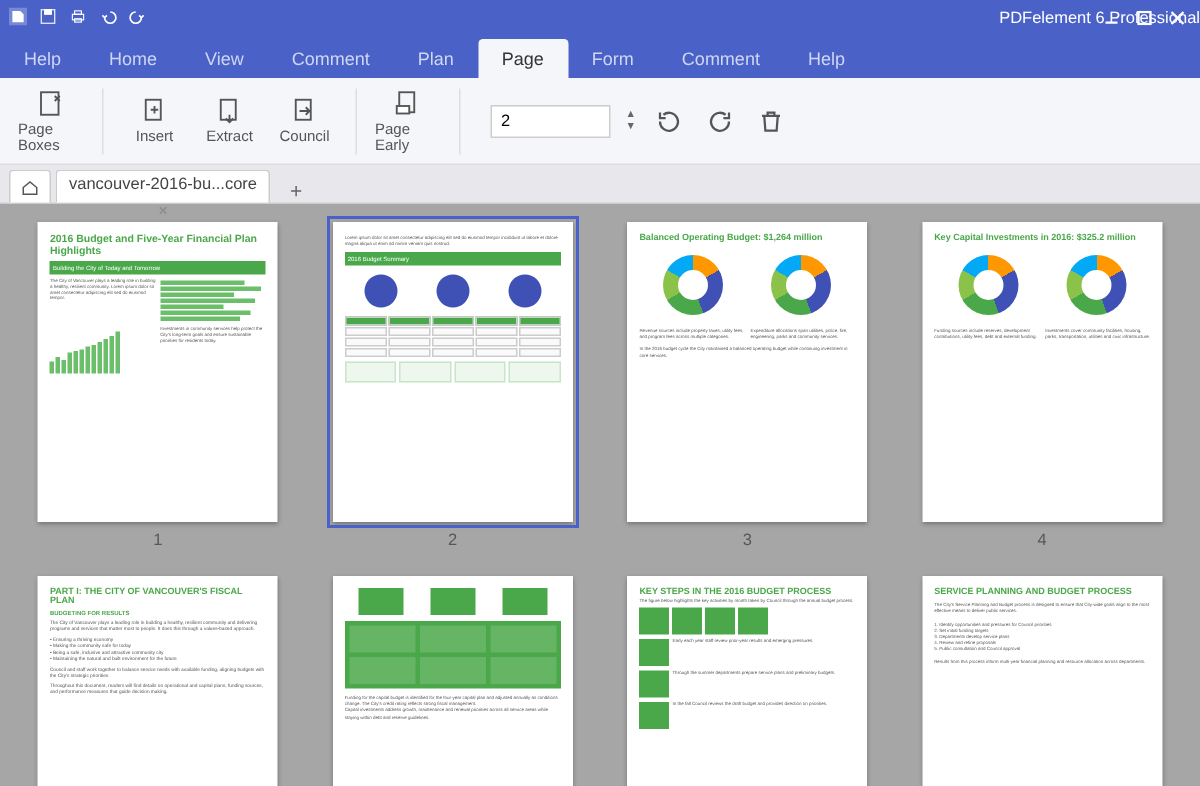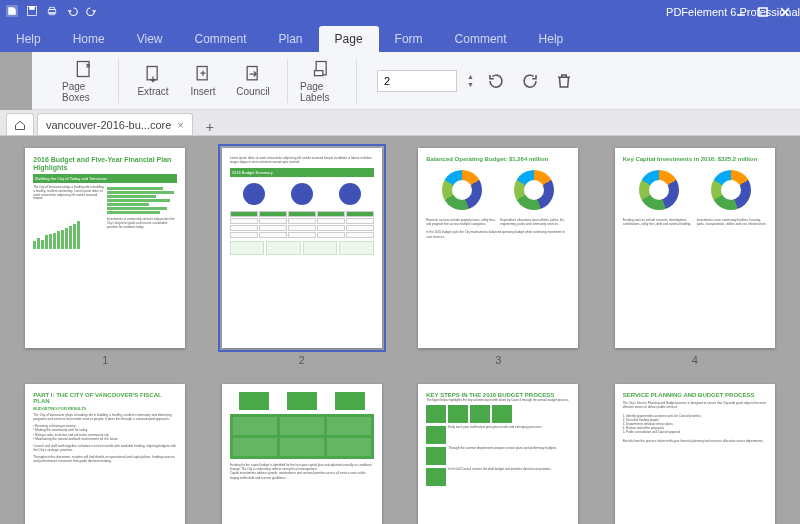--- a/index.html
+++ b/index.html
@@ -10,34 +10,34 @@
 .titlebar .qat svg { width: 12px; height: 12px; }
 .titlebar .title { position: absolute; left: 0; right: 0; text-align: right; pointer-events: none; }
 .titlebar .win-controls { display: flex; gap: 4px; align-items: center; }
 .titlebar .win-controls div { width: 18px; height: 14px; display:flex; align-items:center; justify-content:center; }
 
 .menubar { height: 28px; background: #4a62c7; display: flex; align-items: flex-end; color: #cfd6f2; font-size: 12px; }
 .menubar .tab { padding: 6px 16px; cursor: pointer; }
 .menubar .tab.active { background: #f5f6fa; color: #333; border-top-left-radius: 3px; border-top-right-radius: 3px; }
 .menubar .iwant { margin-left: auto; display:flex; align-items:center; gap:4px; color:#cfd6f2; padding:6px 14px; font-size:11px; }
 
-.ribbon { height: 58px; background: #f5f6fa; border-bottom: 1px solid #ddd; display: flex; align-items: center; padding: 0 28px; gap: 2px; margin-left: 32px; }
+.ribbon { height: 58px; background: #f5f6fa; border-bottom: 1px solid #ddd; display: flex; align-items: center; padding: 0 10px; gap: 2px; }
 .ribbon .group { display: flex; gap: 2px; align-items:flex-end; }
 .ribbon .sep { width:1px; height:44px; background:#ddd; margin:0 8px; }
 .ribbon .rbtn { display:flex; flex-direction:column; align-items:center; width:48px; font-size:10px; color:#555; gap:2px; cursor:pointer; padding:2px; }
 .ribbon .rbtn svg { width:20px; height:20px; }
 .ribbon .pagenum { display:flex; align-items:center; gap:10px; margin-left:10px; }
 .ribbon .pagenum input { width:80px; height:22px; font-size:11px; padding:2px 6px; border:1px solid #ccc; }
 .ribbon .pagenum .spin { display:flex; flex-direction:column; }
 .ribbon .pagenum .spin div { font-size:7px; line-height:8px; color:#666; cursor:pointer;}
 .ribbon .ibtn { width:24px; height:24px; display:flex; align-items:center; justify-content:center; cursor:pointer; }
 
 .doctabs { height: 26px; background: #e8e8ec; display:flex; align-items:flex-end; padding-left:6px; border-bottom:1px solid #ccc; }
 .doctabs .home { width:28px; height:22px; background:#fff; border:1px solid #ccc; border-bottom:none; display:flex; align-items:center; justify-content:center; border-top-left-radius:3px; border-top-right-radius:3px; margin-right:3px; }
-.doctabs .dtab { height:22px; background:#fff; border:1px solid #ccc; border-bottom:none; padding:3px 8px; font-size:11px; color:#444; display:flex; align-items:center; gap:6px; border-top-left-radius:3px; border-top-right-radius:3px;}
+.doctabs .dtab { height:22px; background:#fff; border:1px solid #ccc; border-bottom:none; padding:3px 8px; font-size:11px; color:#444; display:flex; align-items:center; gap:6px; border-top-left-radius:3px; border-top-right-radius:3px;flex-direction:column;}
 .doctabs .dtab .close { font-size:11px; color:#888; cursor:pointer;}
 .doctabs .add { width:22px; text-align:center; font-size:14px; color:#666; cursor:pointer; margin-left:6px;}
 
 .canvas { height: 388px; background:#a6a6a6; overflow:auto; padding:12px 18px; }
 .grid { display:grid; grid-template-columns: repeat(4, 1fr); gap: 18px 22px; }
 .thumb-wrap { display:flex; flex-direction:column; align-items:center; gap:6px;}
 .thumb { width:160px; height:200px; background:#fff; box-shadow: 0 1px 3px rgba(0,0,0,.3); position:relative; overflow:hidden; padding:8px; font-size:4px; color:#555;}
 .thumb.selected { outline:2px solid #4a62c7; outline-offset:2px; }
 .page-label { font-size:11px; color:#575757;}
 
@@ -141,47 +141,47 @@
           <path d="M15 6l4 4M19 6l-4 4" stroke="#555"></path>
         </svg>
       <span>Page Boxes</span>
     </div>
   </div>
   <div class="sep"></div>
   <div class="group">
     <div class="rbtn">
       <svg viewBox="0 0 24 24" fill="none" stroke="#555" stroke-width="1.5">
           <rect x="5" y="3" width="12" height="16"></rect>
+          <path d="M12 8v6m-3-3h6"></path>
+        </svg>
+      <span>Insert</span>
+    </div>
+    <div class="rbtn">
+      <svg viewBox="0 0 24 24" fill="none" stroke="#555" stroke-width="1.5">
+          <rect x="5" y="3" width="12" height="16"></rect>
           <path d="M12 21v-6m-3 3l3 3 3-3"></path>
         </svg>
       <span>Extract</span>
-    </div>
-    <div class="rbtn">
-      <svg viewBox="0 0 24 24" fill="none" stroke="#555" stroke-width="1.5">
-          <rect x="5" y="3" width="12" height="16"></rect>
-          <path d="M12 8v6m-3-3h6"></path>
-        </svg>
-      <span>Insert</span>
     </div>
     <div class="rbtn">
       <svg viewBox="0 0 24 24" fill="none" stroke="#555" stroke-width="1.5">
           <rect x="5" y="3" width="12" height="16"></rect>
           <path d="M8 12h8m-3-3l3 3-3 3"></path>
         </svg>
       <span>Council</span>
     </div>
   </div>
   <div class="sep"></div>
   <div class="group">
     <div class="rbtn">
       <svg viewBox="0 0 24 24" fill="none" stroke="#555" stroke-width="1.5">
           <rect x="5" y="3" width="12" height="16"></rect>
           <rect x="3" y="14" width="10" height="6" fill="#fff"></rect>
         </svg>
-      <span>Page Labels</span>
+      <span>Page Early</span>
     </div>
   </div>
   <div class="sep"></div>
   <div class="pagenum">
     <input type="text" value="2" style="">
     <div class="spin">
         <div>▲</div>
         <div>▼</div>
       </div>
     <div class="ibtn">

